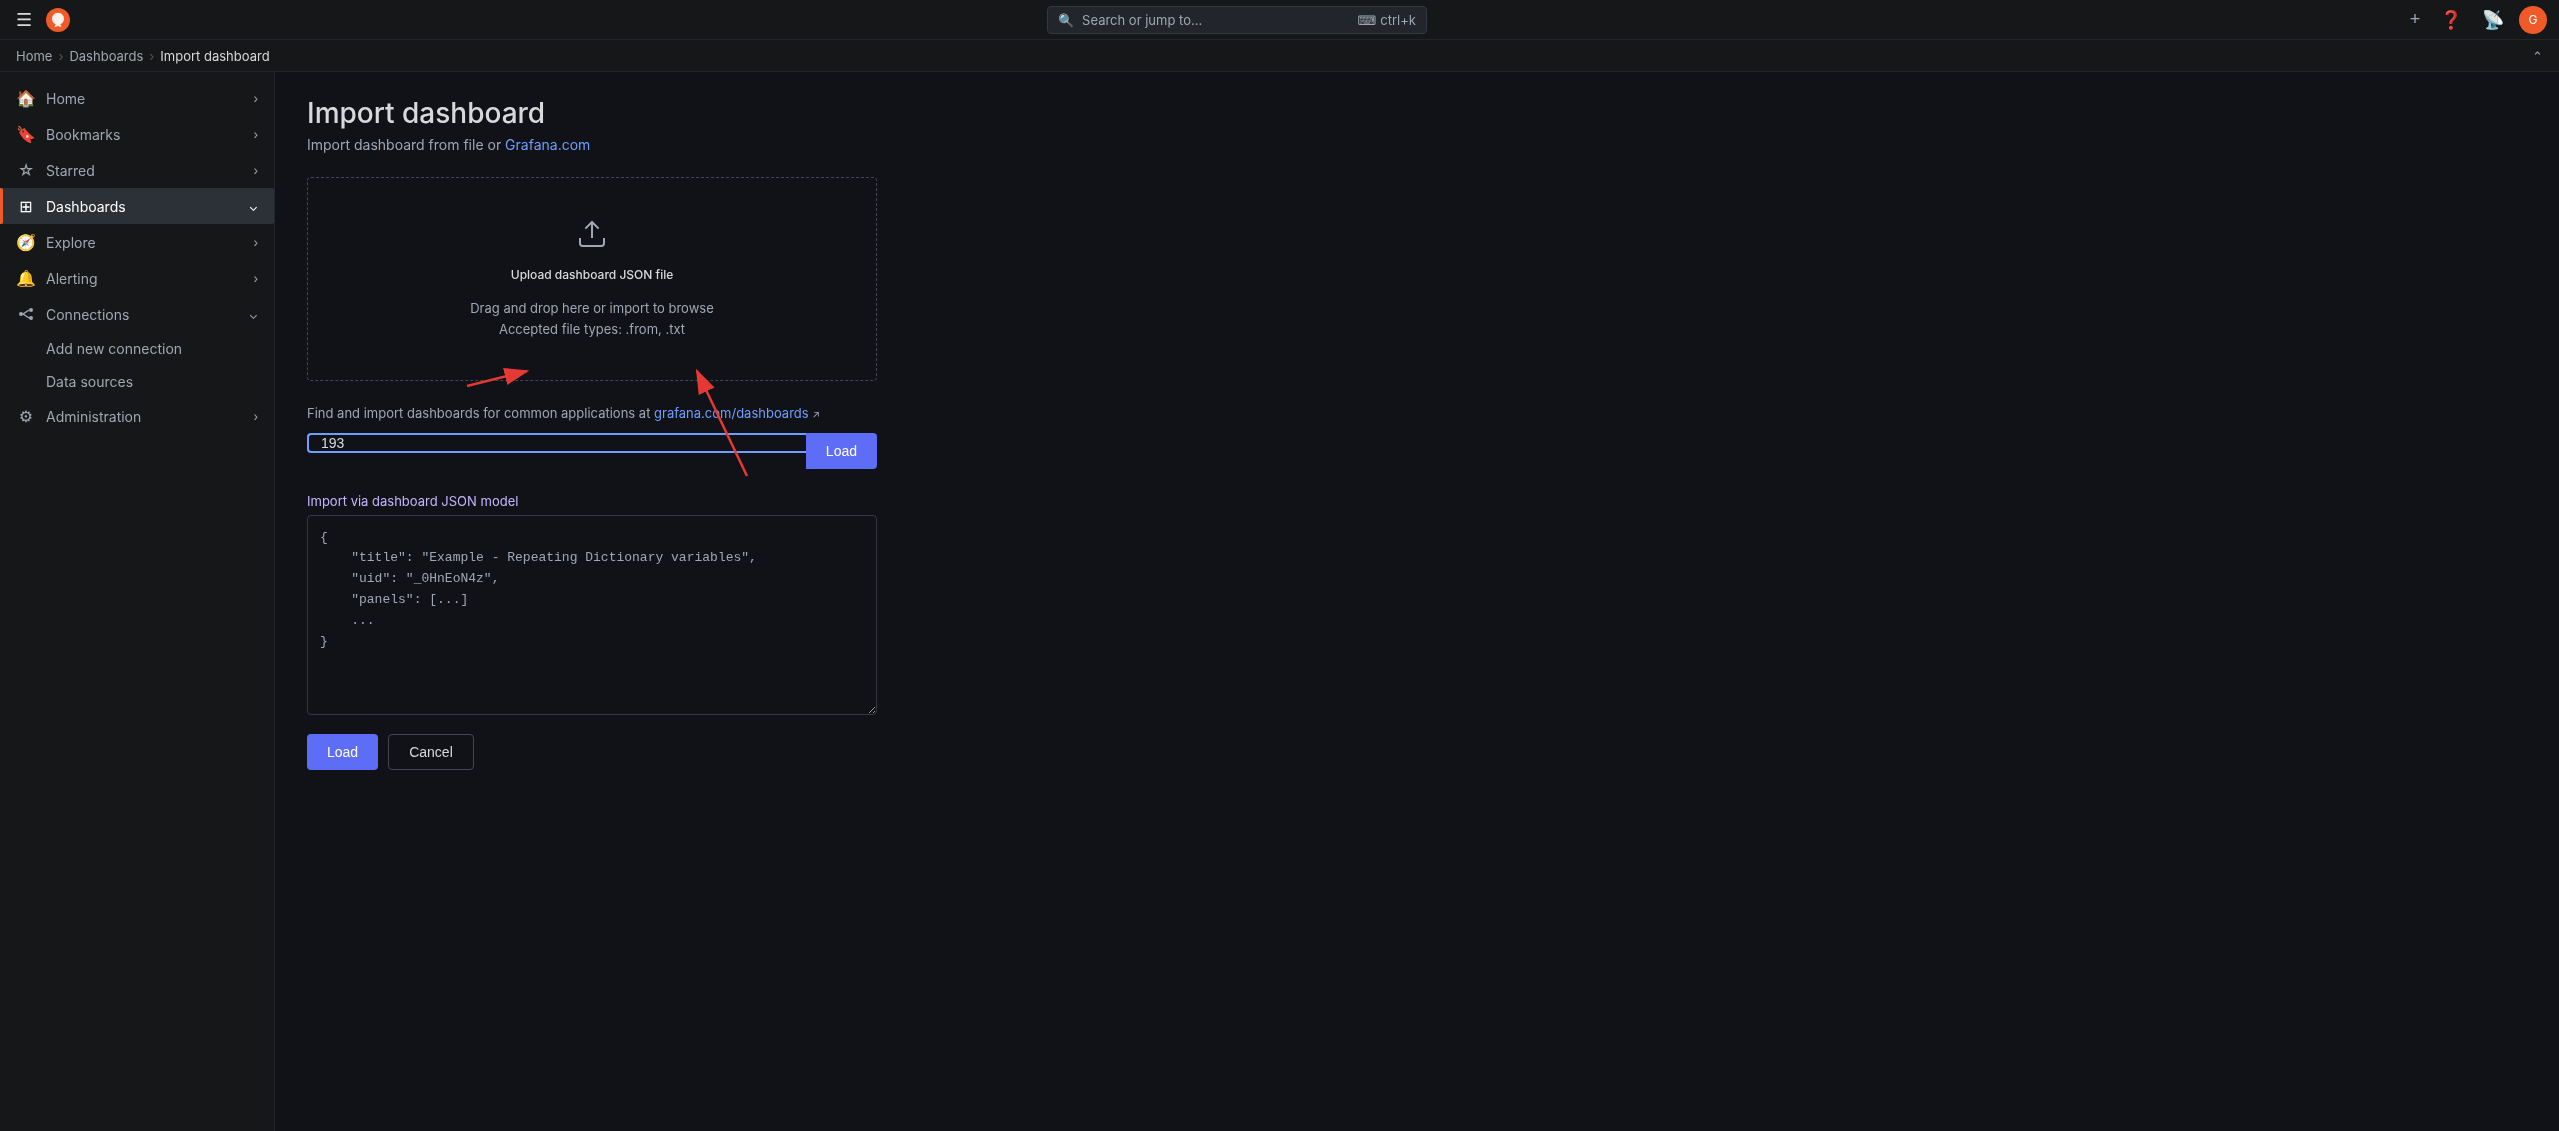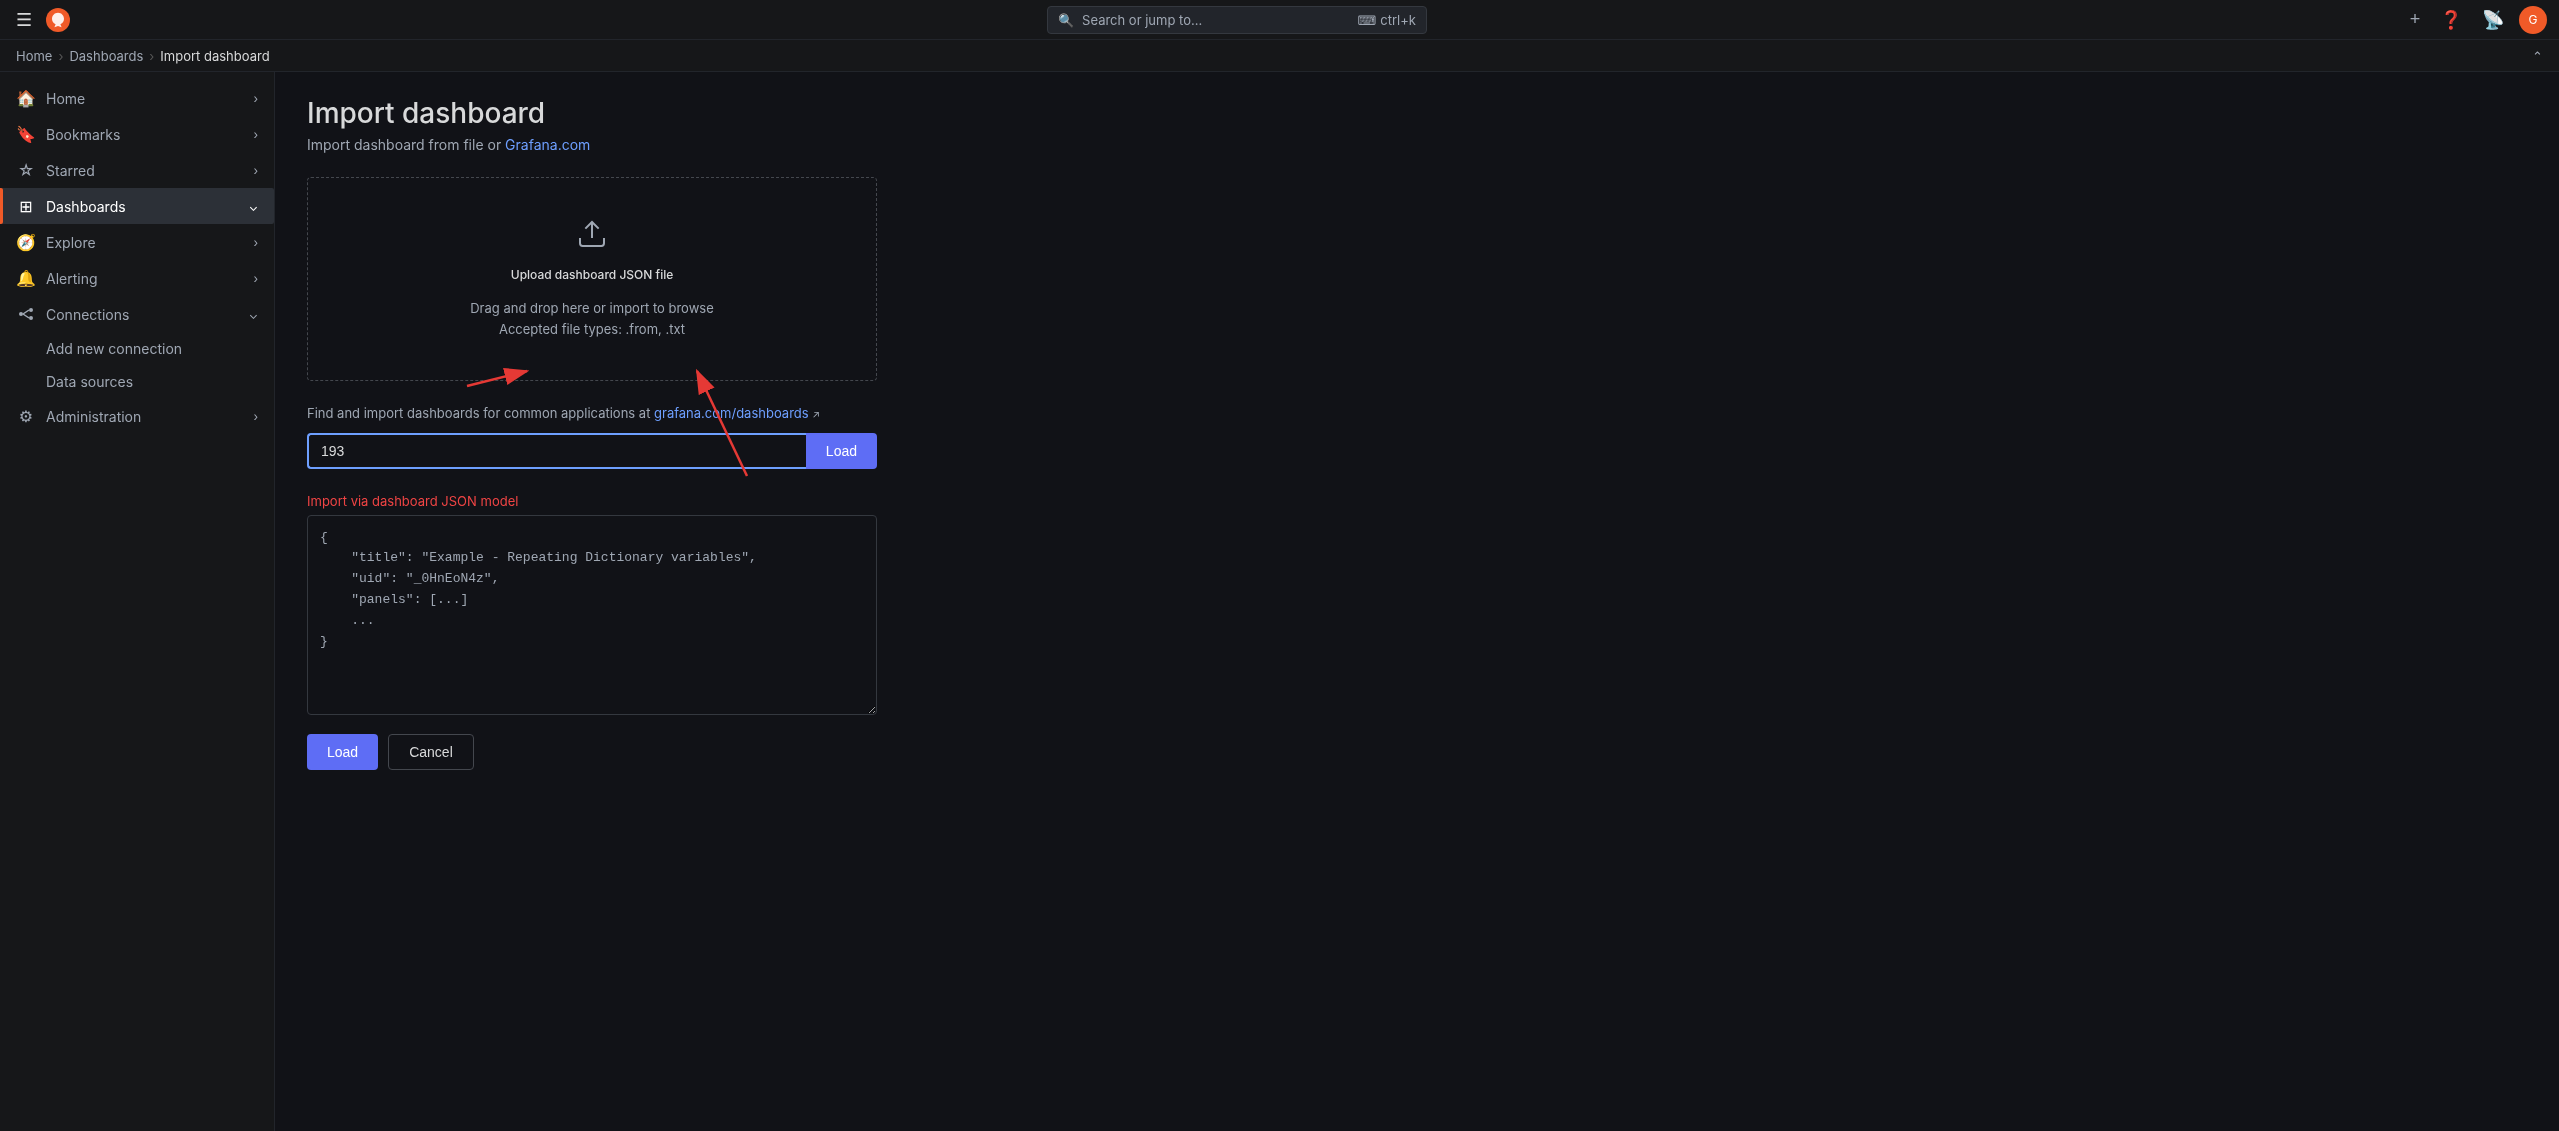--- a/index.html
+++ b/index.html
@@ -269,40 +269,40 @@
       margin-bottom: 24px;
     }
     .id-input {
       flex: 1;
       background: #111217;
       border: 2px solid #6e9fff;
       border-right: none;
       border-radius: 4px 0 0 4px;
       color: #d8d9da;
       padding: 0 12px;
-      height: 36px;
+      height: 20px;
       font-size: 14px;
       outline: none;
     }
     .load-btn {
       background: #5e6df5;
       border: none;
       border-radius: 0 4px 4px 0;
       color: #fff;
       padding: 0 20px;
       height: 36px;
       font-size: 14px;
       cursor: pointer;
       font-weight: 500;
     }
 
     
     .json-label {
       font-size: 13px;
-      color: #ef4444;
+      color: #c4b5fd;
       margin-bottom: 6px;
     }
     .json-textarea {
       width: 100%;
       max-width: 570px;
       height: 200px;
       background: #111217;
       border: 1px solid #34383f;
       border-radius: 4px;
       color: #9fa7b3;

